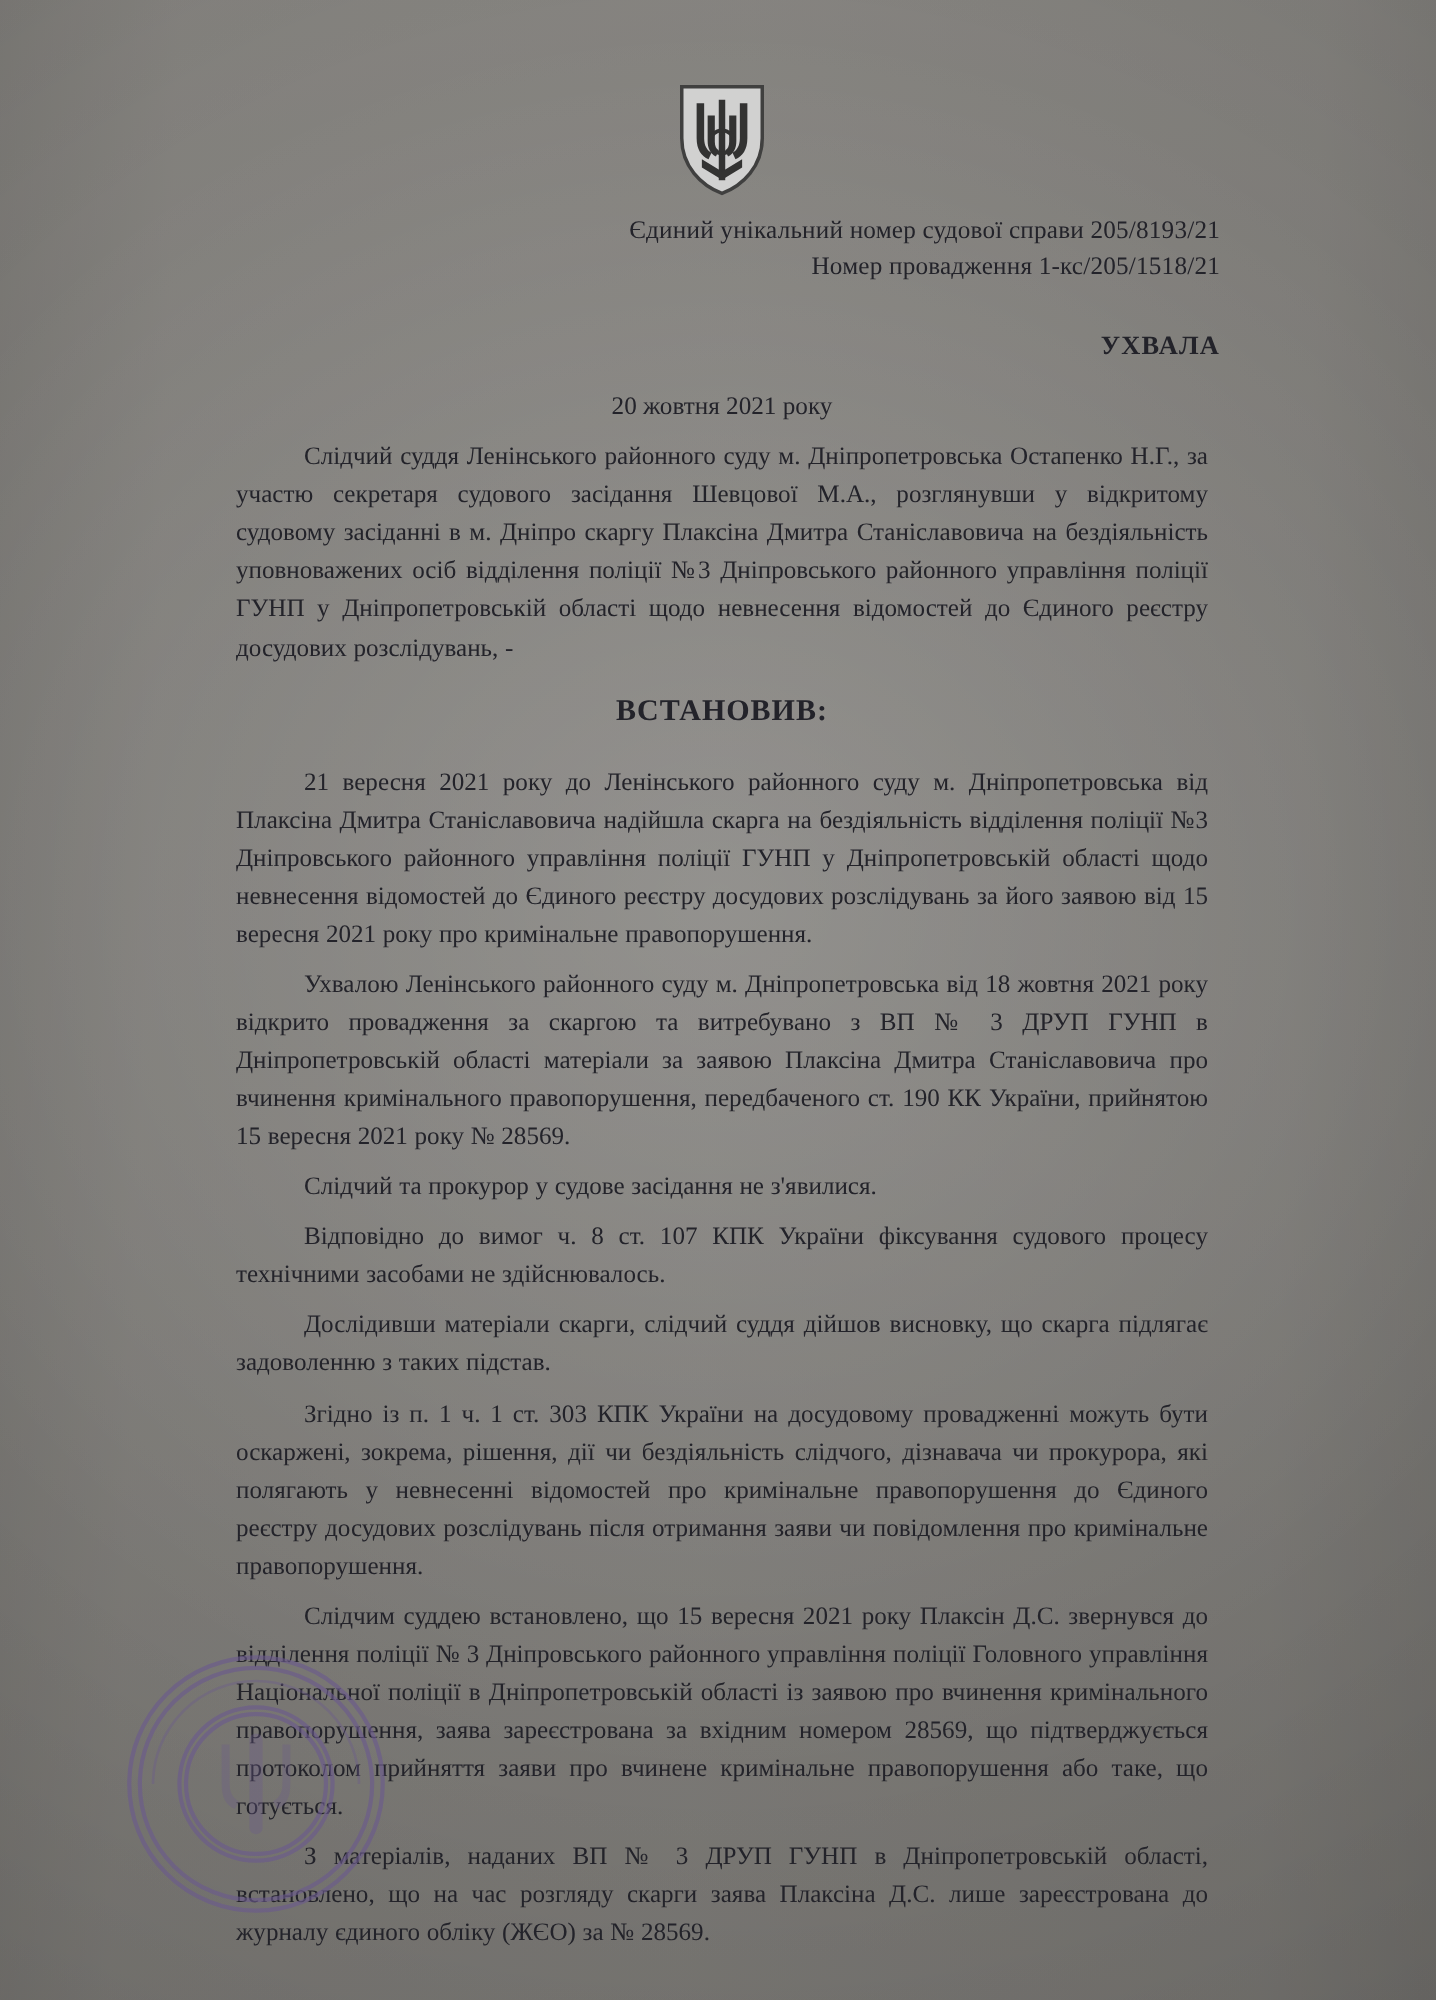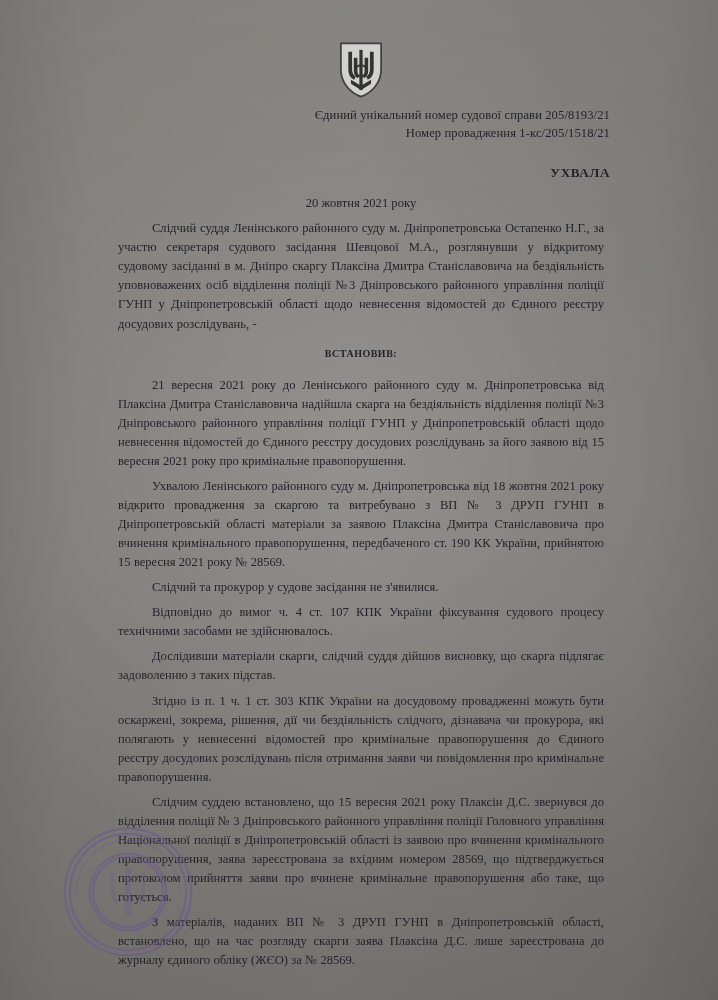--- a/index.html
+++ b/index.html
@@ -71,21 +71,21 @@
     letter-spacing: 0.6px;
   }
   .doc-title .sub {
     letter-spacing: 0.2px;
   }
   .section-head {
     margin-top: 14px;
     margin-bottom: 17px;
     text-align: center;
     font-weight: bold;
-    font-size: 10px;
+    font-size: 15px;
     letter-spacing: 0.5px;
   }
 
   .date-line {
     margin-top: 13px;
     font-size: 12.6px;
     line-height: 1.5;
     text-align: center;
   }
 
@@ -146,21 +146,21 @@
 
     <div class="date-line">20 жовтня 2021 року</div>
 
     <p class="body">Слідчий суддя Ленінського районного суду м. Дніпропетровська Остапенко Н.Г., за участю секретаря судового засідання Шевцової М.А., розглянувши у відкритому судовому засіданні в м. Дніпро скаргу Плаксіна Дмитра Станіславовича на бездіяльність уповноважених осіб відділення поліції №3 Дніпровського районного управління поліції ГУНП у Дніпропетровській області щодо невнесення відомостей до Єдиного реєстру досудових розслідувань, -</p>
 
     <div class="section-head">ВСТАНОВИВ:</div>
 
     <p class="body">21 вересня 2021 року до Ленінського районного суду м. Дніпропетровська від Плаксіна Дмитра Станіславовича надійшла скарга на бездіяльність відділення поліції №3 Дніпровського районного управління поліції ГУНП у Дніпропетровській області щодо невнесення відомостей до Єдиного реєстру досудових розслідувань за його заявою від 15 вересня 2021 року про кримінальне правопорушення.</p>
     <p class="body">Ухвалою Ленінського районного суду м. Дніпропетровська від 18 жовтня 2021 року відкрито провадження за скаргою та витребувано з ВП № 3 ДРУП ГУНП в Дніпропетровській області матеріали за заявою Плаксіна Дмитра Станіславовича про вчинення кримінального правопорушення, передбаченого ст. 190 КК України, прийнятою 15 вересня 2021 року № 28569.</p>
     <p class="body">Слідчий та прокурор у судове засідання не з'явилися.</p>
-    <p class="body">Відповідно до вимог ч. 4 ст. 107 КПК України фіксування судового процесу технічними засобами не здійснювалось.</p>
+    <p class="body">Відповідно до вимог ч. 8 ст. 107 КПК України фіксування судового процесу технічними засобами не здійснювалось.</p>
     <p class="body">Дослідивши матеріали скарги, слідчий суддя дійшов висновку, що скарга підлягає задоволенню з таких підстав.</p>
     <p class="body">Згідно із п. 1 ч. 1 ст. 303 КПК України на досудовому провадженні можуть бути оскаржені, зокрема, рішення, дії чи бездіяльність слідчого, дізнавача чи прокурора, які полягають у невнесенні відомостей про кримінальне правопорушення до Єдиного реєстру досудових розслідувань після отримання заяви чи повідомлення про кримінальне правопорушення.</p>
     <p class="body">Слідчим суддею встановлено, що 15 вересня 2021 року Плаксін Д.С. звернувся до відділення поліції № 3 Дніпровського районного управління поліції Головного управління Національної поліції в Дніпропетровській області із заявою про вчинення кримінального правопорушення, заява зареєстрована за вхідним номером 28569, що підтверджується протоколом прийняття заяви про вчинене кримінальне правопорушення або таке, що готується.</p>
     <p class="body">З матеріалів, наданих ВП № 3 ДРУП ГУНП в Дніпропетровській області, встановлено, що на час розгляду скарги заява Плаксіна Д.С. лише зареєстрована до журналу єдиного обліку (ЖЄО) за № 28569.</p>
 
   </div>
 
   <svg class="seal" viewBox="0 0 200 200">
     <g fill="none" stroke="#6b5a8e" stroke-width="3.2">
       <circle cx="100" cy="100" r="96"></circle>

